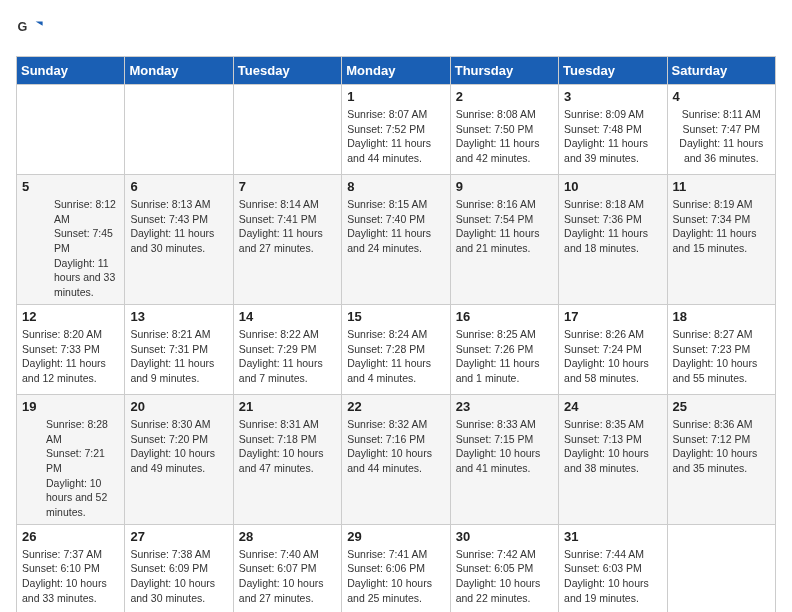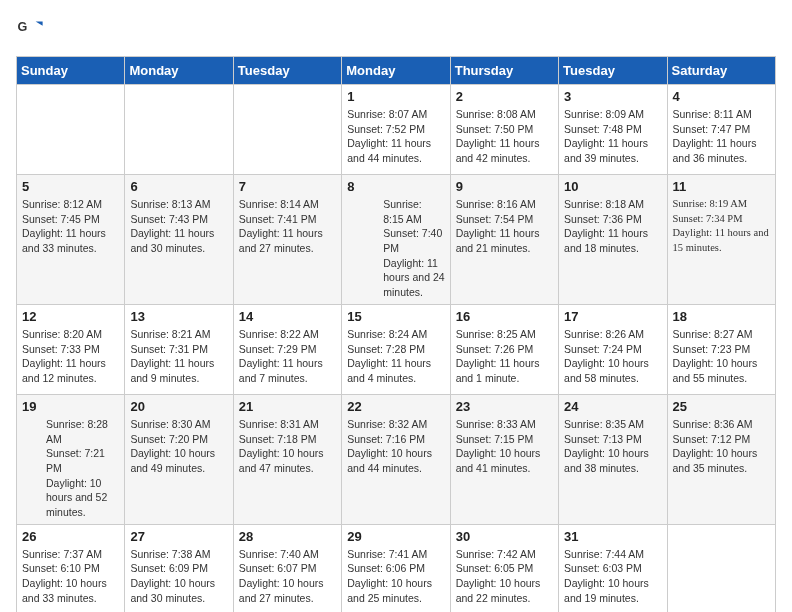--- a/index.html
+++ b/index.html
@@ -127,65 +127,65 @@
 Daylight: 11 hours and 42 minutes.</div>
         </td>
         <td>
           <span class="day-number">3</span>
           <div class="day-info" style="white-space: pre-line;">Sunrise: 8:09 AM
 Sunset: 7:48 PM
 Daylight: 11 hours and 39 minutes.</div>
         </td>
         <td>
           <span class="day-number">4</span>
-          <div class="day-info" style="white-space: pre-line;">Sunrise: 8:11 AM
+          <div class="day-info" style="white-space: pre-line; text-align: center;">Sunrise: 8:11 AM
 Sunset: 7:47 PM
 Daylight: 11 hours and 36 minutes.</div>
         </td>
       </tr>
       <tr>
         <td>
           <span class="day-number">5</span>
-          <div class="day-info" style="white-space: pre-line;">Sunrise: 8:12 AM
+          <div class="day-info" style="white-space: pre-line; margin-left: 32px;">Sunrise: 8:12 AM
 Sunset: 7:45 PM
 Daylight: 11 hours and 33 minutes.</div>
         </td>
         <td>
           <span class="day-number">6</span>
           <div class="day-info" style="white-space: pre-line;">Sunrise: 8:13 AM
 Sunset: 7:43 PM
 Daylight: 11 hours and 30 minutes.</div>
         </td>
         <td>
           <span class="day-number">7</span>
           <div class="day-info" style="white-space: pre-line;">Sunrise: 8:14 AM
 Sunset: 7:41 PM
 Daylight: 11 hours and 27 minutes.</div>
         </td>
         <td>
           <span class="day-number">8</span>
-          <div class="day-info" style="white-space: pre-line; margin-left: 36px;">Sunrise: 8:15 AM
+          <div class="day-info" style="white-space: pre-line;">Sunrise: 8:15 AM
 Sunset: 7:40 PM
 Daylight: 11 hours and 24 minutes.</div>
         </td>
         <td>
           <span class="day-number">9</span>
           <div class="day-info" style="white-space: pre-line;">Sunrise: 8:16 AM
 Sunset: 7:54 PM
 Daylight: 11 hours and 21 minutes.</div>
         </td>
         <td>
           <span class="day-number">10</span>
           <div class="day-info" style="white-space: pre-line;">Sunrise: 8:18 AM
 Sunset: 7:36 PM
 Daylight: 11 hours and 18 minutes.</div>
         </td>
         <td>
           <span class="day-number">11</span>
-          <div class="day-info" style="white-space: pre-line; font-family: Liberation Serif, serif;">Sunrise: 8:19 AM
+          <div class="day-info" style="white-space: pre-line;">Sunrise: 8:19 AM
 Sunset: 7:34 PM
 Daylight: 11 hours and 15 minutes.</div>
         </td>
       </tr>
       <tr>
         <td>
           <span class="day-number">12</span>
           <div class="day-info" style="white-space: pre-line;">Sunrise: 8:20 AM
 Sunset: 7:33 PM
 Daylight: 11 hours and 12 minutes.</div>

